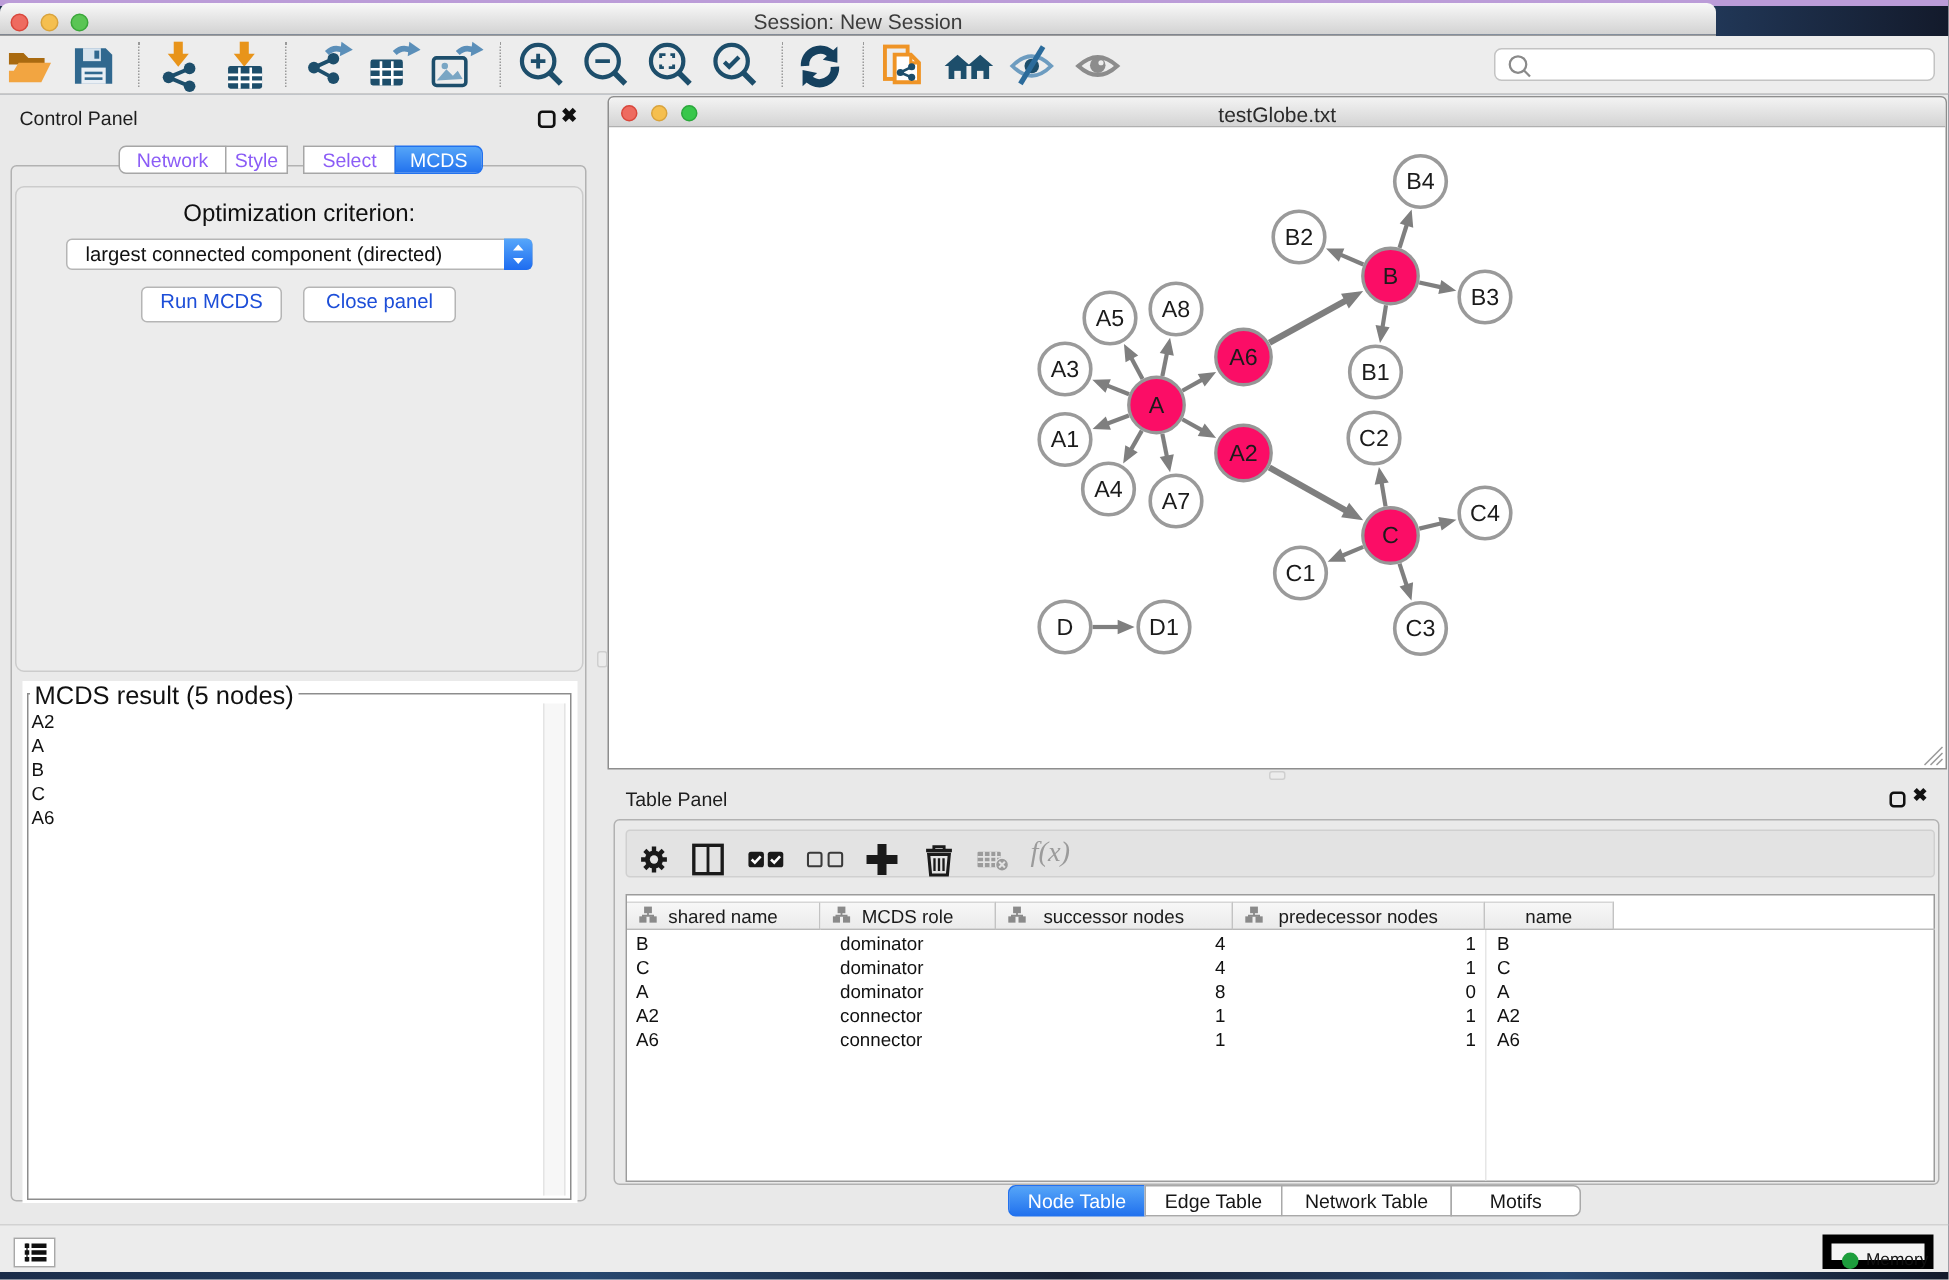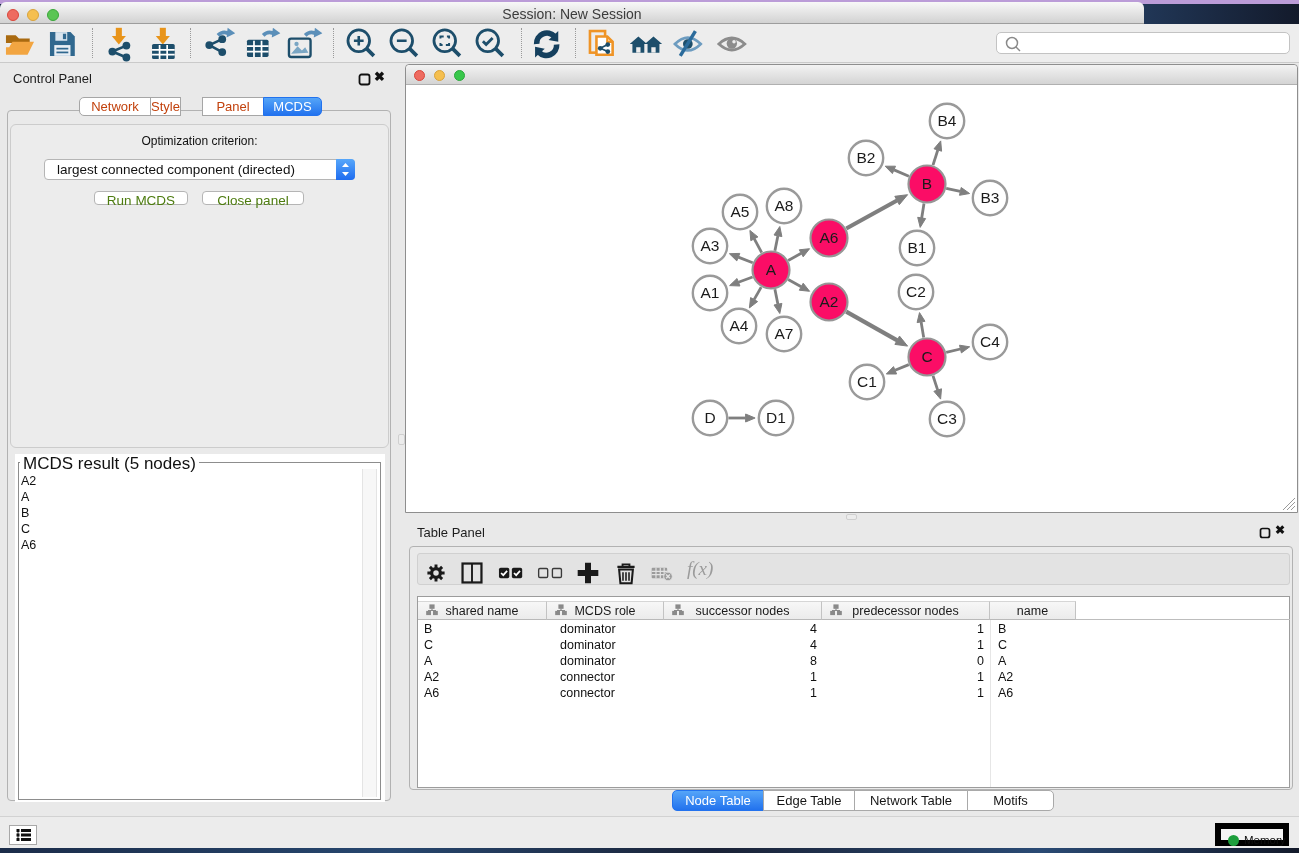--- a/index.html
+++ b/index.html
@@ -20,30 +20,30 @@
 #search { position:absolute; left:996px; top:8px; width:294px; height:22px; background:#fff;
   border:1px solid #c3c3c3; border-radius:5px; }
 
 
 #mainbg { top:63px; left:0; width:1299px; height:753px; background:#e9e9e9; }
 
 
 #cp-title { top:71px; left:13px; font-size:13px; color:#1d1d1d; }
 #cp-box { top:110px; left:7px; width:384px; height:691px; border:1px solid #b2b2b2; border-radius:4px; background:#eaeaea; }
 .tab { position:absolute; top:97px; height:19px; border:1px solid #a6a6a6; background:#fff;
-  font-size:13px; color:#c2410c; text-align:center; line-height:18px; }
+  font-size:13px; color:#8b5cf6; text-align:center; line-height:18px; }
 .tabsel { background:linear-gradient(#55a5f8,#2272ee); color:#fff; border-color:#2272ee; }
 #cp-inner { top:124px; left:10px; width:379px; height:324px; background:#ececec; border:1px solid #cccccc; border-radius:6px; }
-#optlabel { top:134px; left:0; width:399px; text-align:center; font-size:12px; color:#101010; }
+#optlabel { top:134px; left:0; width:399px; text-align:center; font-size:16px; color:#101010; }
 #dropdown { top:159px; left:44px; width:311px; height:21px; background:#fff; border:1px solid #b5b5b5; border-radius:4px; }
 #dropdown .txt { position:absolute; left:12px; top:2px; font-size:13.5px; color:#111; }
 #spinner { position:absolute; right:-1px; top:-1px; width:19px; height:21px; border-radius:0 4px 4px 0;
   background:linear-gradient(#57a7fa,#1e6cf0); }
-.btn { position:absolute; top:191px; height:14px; background:#fff; border:1px solid #b5b5b5; border-radius:4px;
-  font-size:13.5px; color:#4d7c0f; text-align:center; line-height:18px; }
+.btn { position:absolute; top:191px; height:24px; background:#fff; border:1px solid #b5b5b5; border-radius:4px;
+  font-size:13.5px; color:#1d4ed8; text-align:center; line-height:18px; }
 #results-bg { top:454px; left:15px; width:370px; height:348px; background:#fff; }
 #fieldset { top:462px; left:18px; width:363px; height:338px; border:1px solid #8d8d8d; }
 #fieldset-label { top:454px; left:20px; background:#fff; padding:0 3px; font-size:17px; color:#111; }
 .li { position:absolute; left:21px; font-size:12.5px; color:#111; }
 #sbtrack { top:469px; left:362px; width:15px; height:328px; background:#f7f7f7; border-left:1px solid #e4e4e4; border-right:1px solid #e4e4e4; }
 
 
 #netwin { top:64px; left:405px; width:893px; height:449px; background:#fff; border:1px solid #8e8e8e; border-radius:4px 4px 0 0; }
 #nettitle { position:absolute; top:0; left:0; width:100%; height:20px; background:linear-gradient(#f3f3f3,#d4d4d4);
   border-bottom:1px solid #b0b0b0; border-radius:4px 4px 0 0; }
@@ -212,22 +212,22 @@
   </div>
 </div>
 
 <div class="abs" id="cp-title">Control Panel</div>
 <svg class="abs" width="13" height="13" style="left:358px;top:73px">
     <rect x="1.5" y="1.5" width="10" height="10" rx="2" fill="none" stroke="#111" stroke-width="1.8"></rect>
   </svg>
 <div class="abs" style="left:374px;top:69px;font-size:13px;font-weight:bold;color:#111;">✖</div>
 <div class="abs" id="cp-box"></div>
 <div class="tab" style="left:79px;width:72px;border-radius:5px 0 0 5px;">Network</div>
-<div class="tab" style="left:150px;width:31px;">Style</div>
-<div class="tab" style="left:202px;width:62px;">Panel</div>
+<div class="tab" style="left:150px;width:42px;">Style</div>
+<div class="tab" style="left:202px;width:62px;">Select</div>
 <div class="tab tabsel" style="left:263px;width:59px;border-radius:0 5px 5px 0;">MCDS</div>
 <div class="abs" id="cp-inner"></div>
 <div class="abs" id="optlabel">Optimization criterion:</div>
 <div class="abs" id="dropdown">
   <div class="txt">largest connected component (directed)</div>
   <div id="spinner">
     <svg width="19" height="21">
         <path d="M9.5 4 L13 8 L6 8 Z" fill="#fff"></path>
         <path d="M9.5 17 L13 13 L6 13 Z" fill="#fff"></path>
       </svg>
@@ -243,20 +243,21 @@
 <div class="li" style="top:506px;">B</div>
 <div class="li" style="top:522px;">C</div>
 <div class="li" style="top:538px;">A6</div>
 <div class="abs" id="sbtrack"></div>
 
 <div class="abs" id="netwin">
   <div id="nettitle">
     <div class="light2" style="left:8px;background:#ee6b60;border:1px solid #d9473c;"></div>
     <div class="light2" style="left:28px;background:#f5bf4f;border:1px solid #d9a33c;"></div>
     <div class="light2" style="left:48px;background:#38c74b;border:1px solid #2aa83c;"></div>
+    <div class="t">testGlobe.txt</div>
   </div>
   <svg id="graph" width="891" height="427" style="position:absolute;left:0;top:21px">
 <g stroke="#7f7f7f" fill="#7f7f7f">
 <line x1="346.6" y1="191.0" x2="332.4" y2="196.3" stroke-width="2.8"></line>
 <polygon points="323.6,199.6 331.0,192.5 333.9,200.0"></polygon>
 <line x1="346.7" y1="176.8" x2="332.3" y2="171.1" stroke-width="2.8"></line>
 <polygon points="323.4,167.7 333.8,167.4 330.8,174.9"></polygon>
 <line x1="355.7" y1="166.6" x2="348.3" y2="152.8" stroke-width="2.8"></line>
 <polygon points="343.9,144.4 351.9,150.9 344.8,154.7"></polygon>
 <line x1="368.9" y1="164.7" x2="371.9" y2="149.8" stroke-width="2.8"></line>

